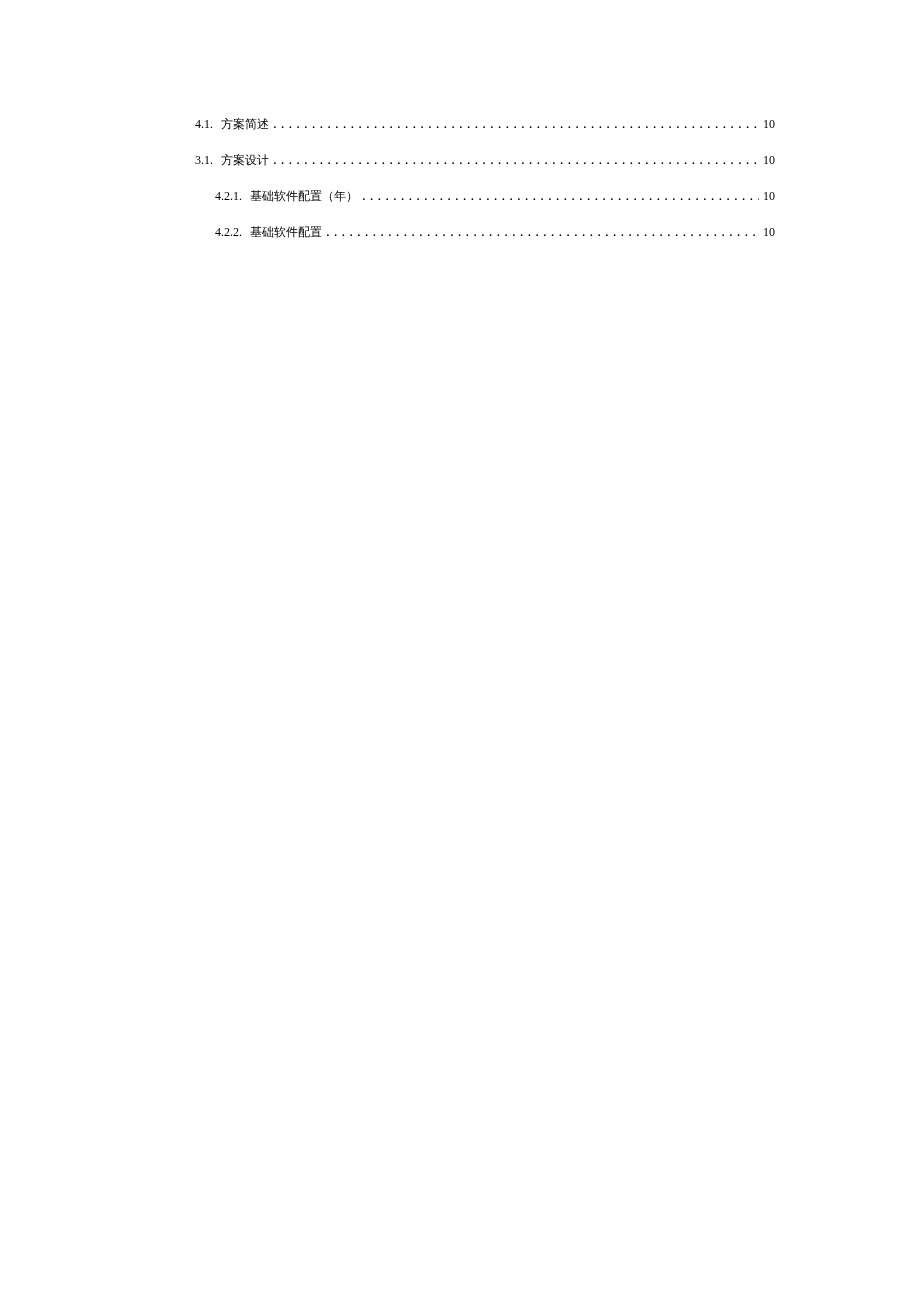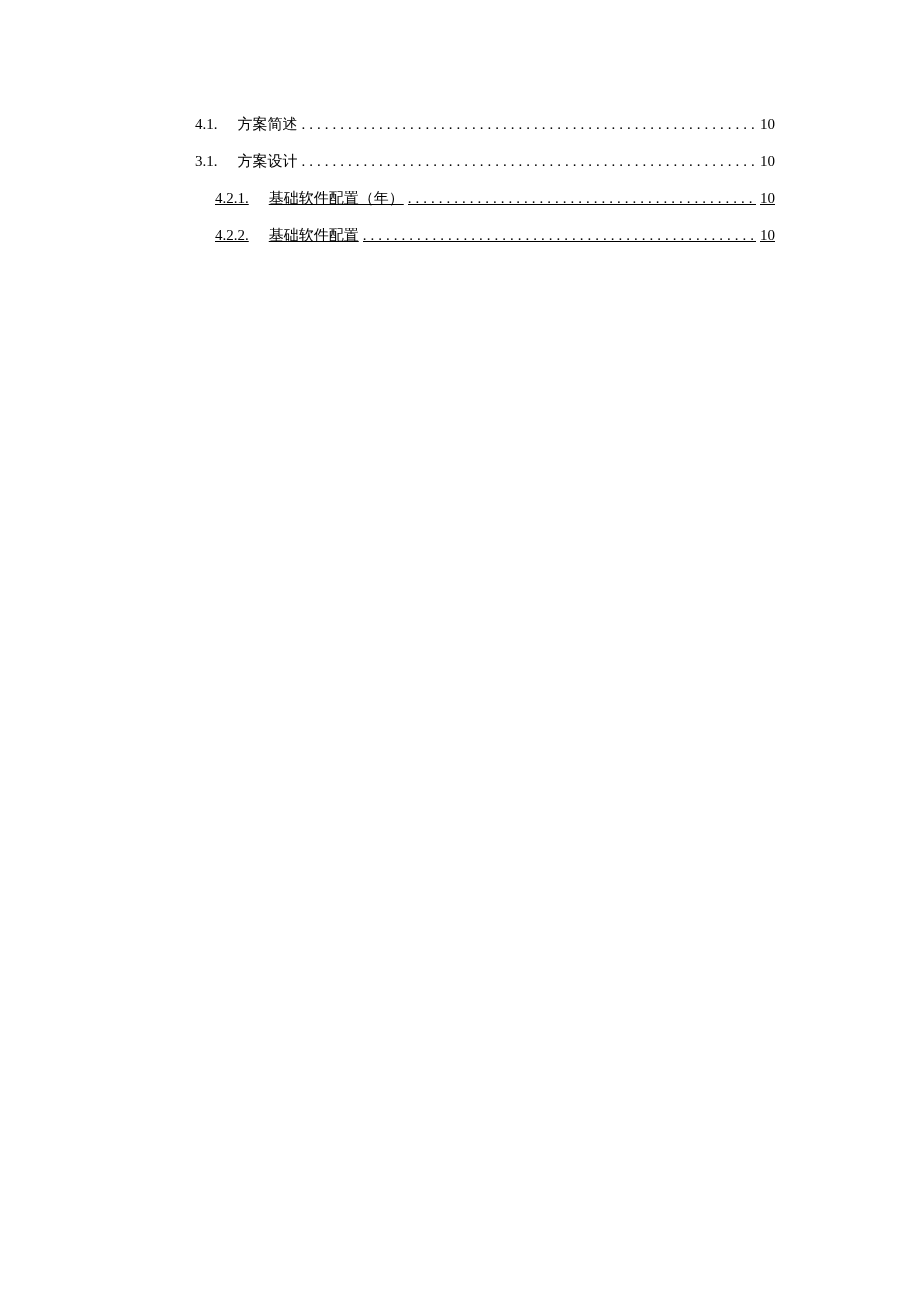--- a/index.html
+++ b/index.html
@@ -14,36 +14,35 @@
       font-family: "SimSun", "Times New Roman", serif;
       position: relative;
     }
     .page {
       padding: 115px 145px 0 155px;
     }
     .toc-entry {
       display: flex;
       align-items: baseline;
       margin-bottom: 18px;
-      font-size: 15px;
+      font-size: 12px;
       color: #000;
       white-space: nowrap;
     }
     .toc-entry.level-2 {
       padding-left: 40px;
     }
     .toc-entry.level-3 {
       padding-left: 60px;
-      text-decoration: underline;
     }
     .toc-number {
       flex-shrink: 0;
     }
     .toc-title {
-      margin-left: 20px;
+      margin-left: 8px;
       flex-shrink: 0;
     }
     .toc-dots {
       flex: 1;
       overflow: hidden;
       letter-spacing: 4px;
       margin: 0 4px;
       font-size: 15px;
       color: #000;
     }

